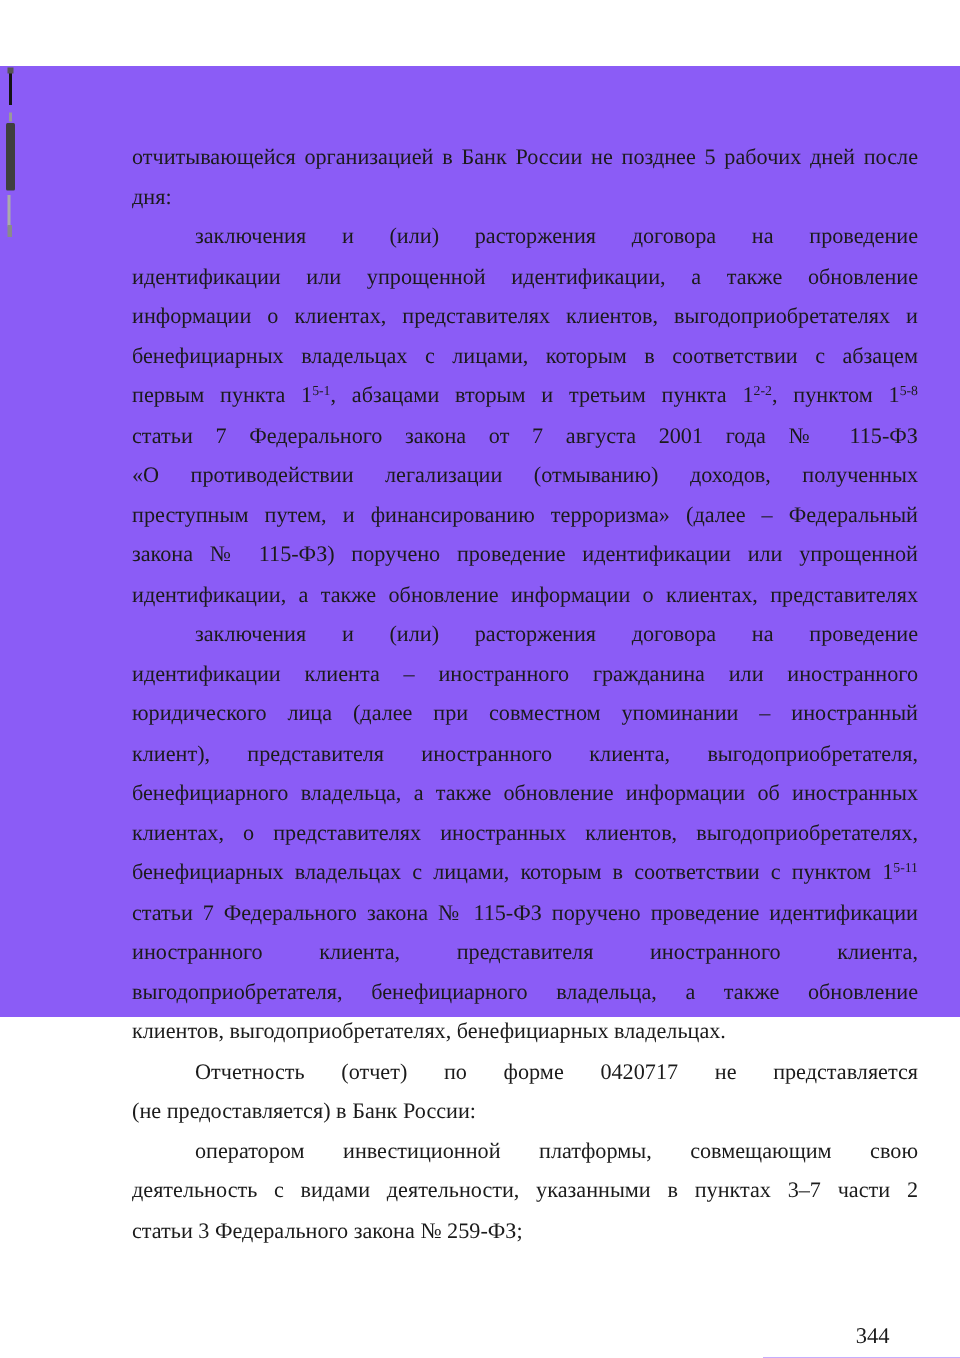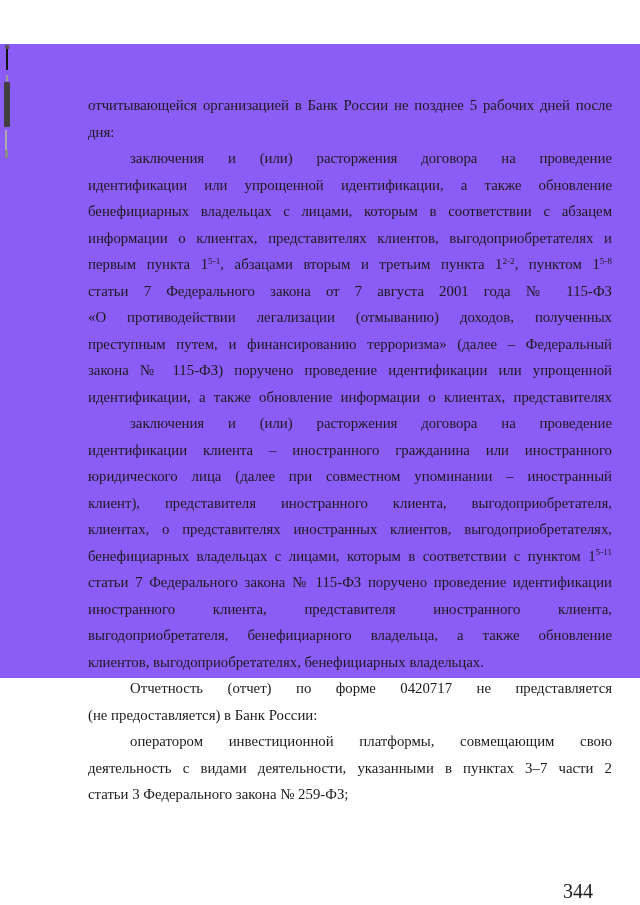--- a/index.html
+++ b/index.html
@@ -45,53 +45,54 @@
     font-size: 0.62em;
     line-height: 0;
     vertical-align: baseline;
     position: relative;
     top: -0.55em;
   }
   .page-number {
     position: absolute;
     top: 839px;
     right: 47px;
-    font-size: 20px;
+    font-size: 15px;
     line-height: 17px;
     color: #1b1b1b;
   }
 </style>
 </head>
 <body>
 
 <div class="page">
   <div class="artifact a1"></div>
   <div class="artifact a1cap"></div>
   <div class="artifact a2"></div>
   <div class="artifact a3"></div>
   <div class="artifact a4"></div>
   <div class="artifact a5"></div>
 
   <div class="doc-body">
       <div class="line just">отчитывающейся организацией в Банк России не позднее 5 рабочих дней после</div>
       <div class="line">дня:</div>
       <div class="line indent just">заключения и (или) расторжения договора на проведение</div>
       <div class="line just">идентификации или упрощенной идентификации, а также обновление</div>
+      <div class="line just">информации о клиентах, представителях клиентов, выгодоприобретателях и</div>
       <div class="line just">бенефициарных владельцах с лицами, которым в соответствии с абзацем</div>
-      <div class="line just">информации о клиентах, представителях клиентов, выгодоприобретателях и</div>
       <div class="line just">первым пункта 1<sup>5-1</sup>, абзацами вторым и третьим пункта 1<sup>2-2</sup>, пунктом 1<sup>5-8</sup></div>
       <div class="line just">статьи 7 Федерального закона от 7 августа 2001 года № 115-ФЗ</div>
       <div class="line just">«О противодействии легализации (отмыванию) доходов, полученных</div>
       <div class="line just">преступным путем, и финансированию терроризма» (далее – Федеральный</div>
       <div class="line just">закона № 115-ФЗ) поручено проведение идентификации или упрощенной</div>
       <div class="line just">идентификации, а также обновление информации о клиентах, представителях</div>
       <div class="line indent just">заключения и (или) расторжения договора на проведение</div>
       <div class="line just">идентификации клиента – иностранного гражданина или иностранного</div>
       <div class="line just">юридического лица (далее при совместном упоминании – иностранный</div>
       <div class="line just">клиент), представителя иностранного клиента, выгодоприобретателя,</div>
+      <div class="line just">бенефициарного владельца, а также обновление информации об иностранных</div>
       <div class="line just">клиентах, о представителях иностранных клиентов, выгодоприобретателях,</div>
       <div class="line just">бенефициарных владельцах с лицами, которым в соответствии с пунктом 1<sup>5-11</sup></div>
       <div class="line just">статьи 7 Федерального закона № 115-ФЗ поручено проведение идентификации</div>
       <div class="line just">иностранного клиента, представителя иностранного клиента,</div>
       <div class="line just">выгодоприобретателя, бенефициарного владельца, а также обновление</div>
       <div class="line">клиентов, выгодоприобретателях, бенефициарных владельцах.</div>
       <div class="line indent just">Отчетность (отчет) по форме 0420717 не представляется</div>
       <div class="line">(не предоставляется) в Банк России:</div>
       <div class="line indent just">оператором инвестиционной платформы, совмещающим свою</div>
       <div class="line just">деятельность с видами деятельности, указанными в пунктах 3–7 части 2</div>

